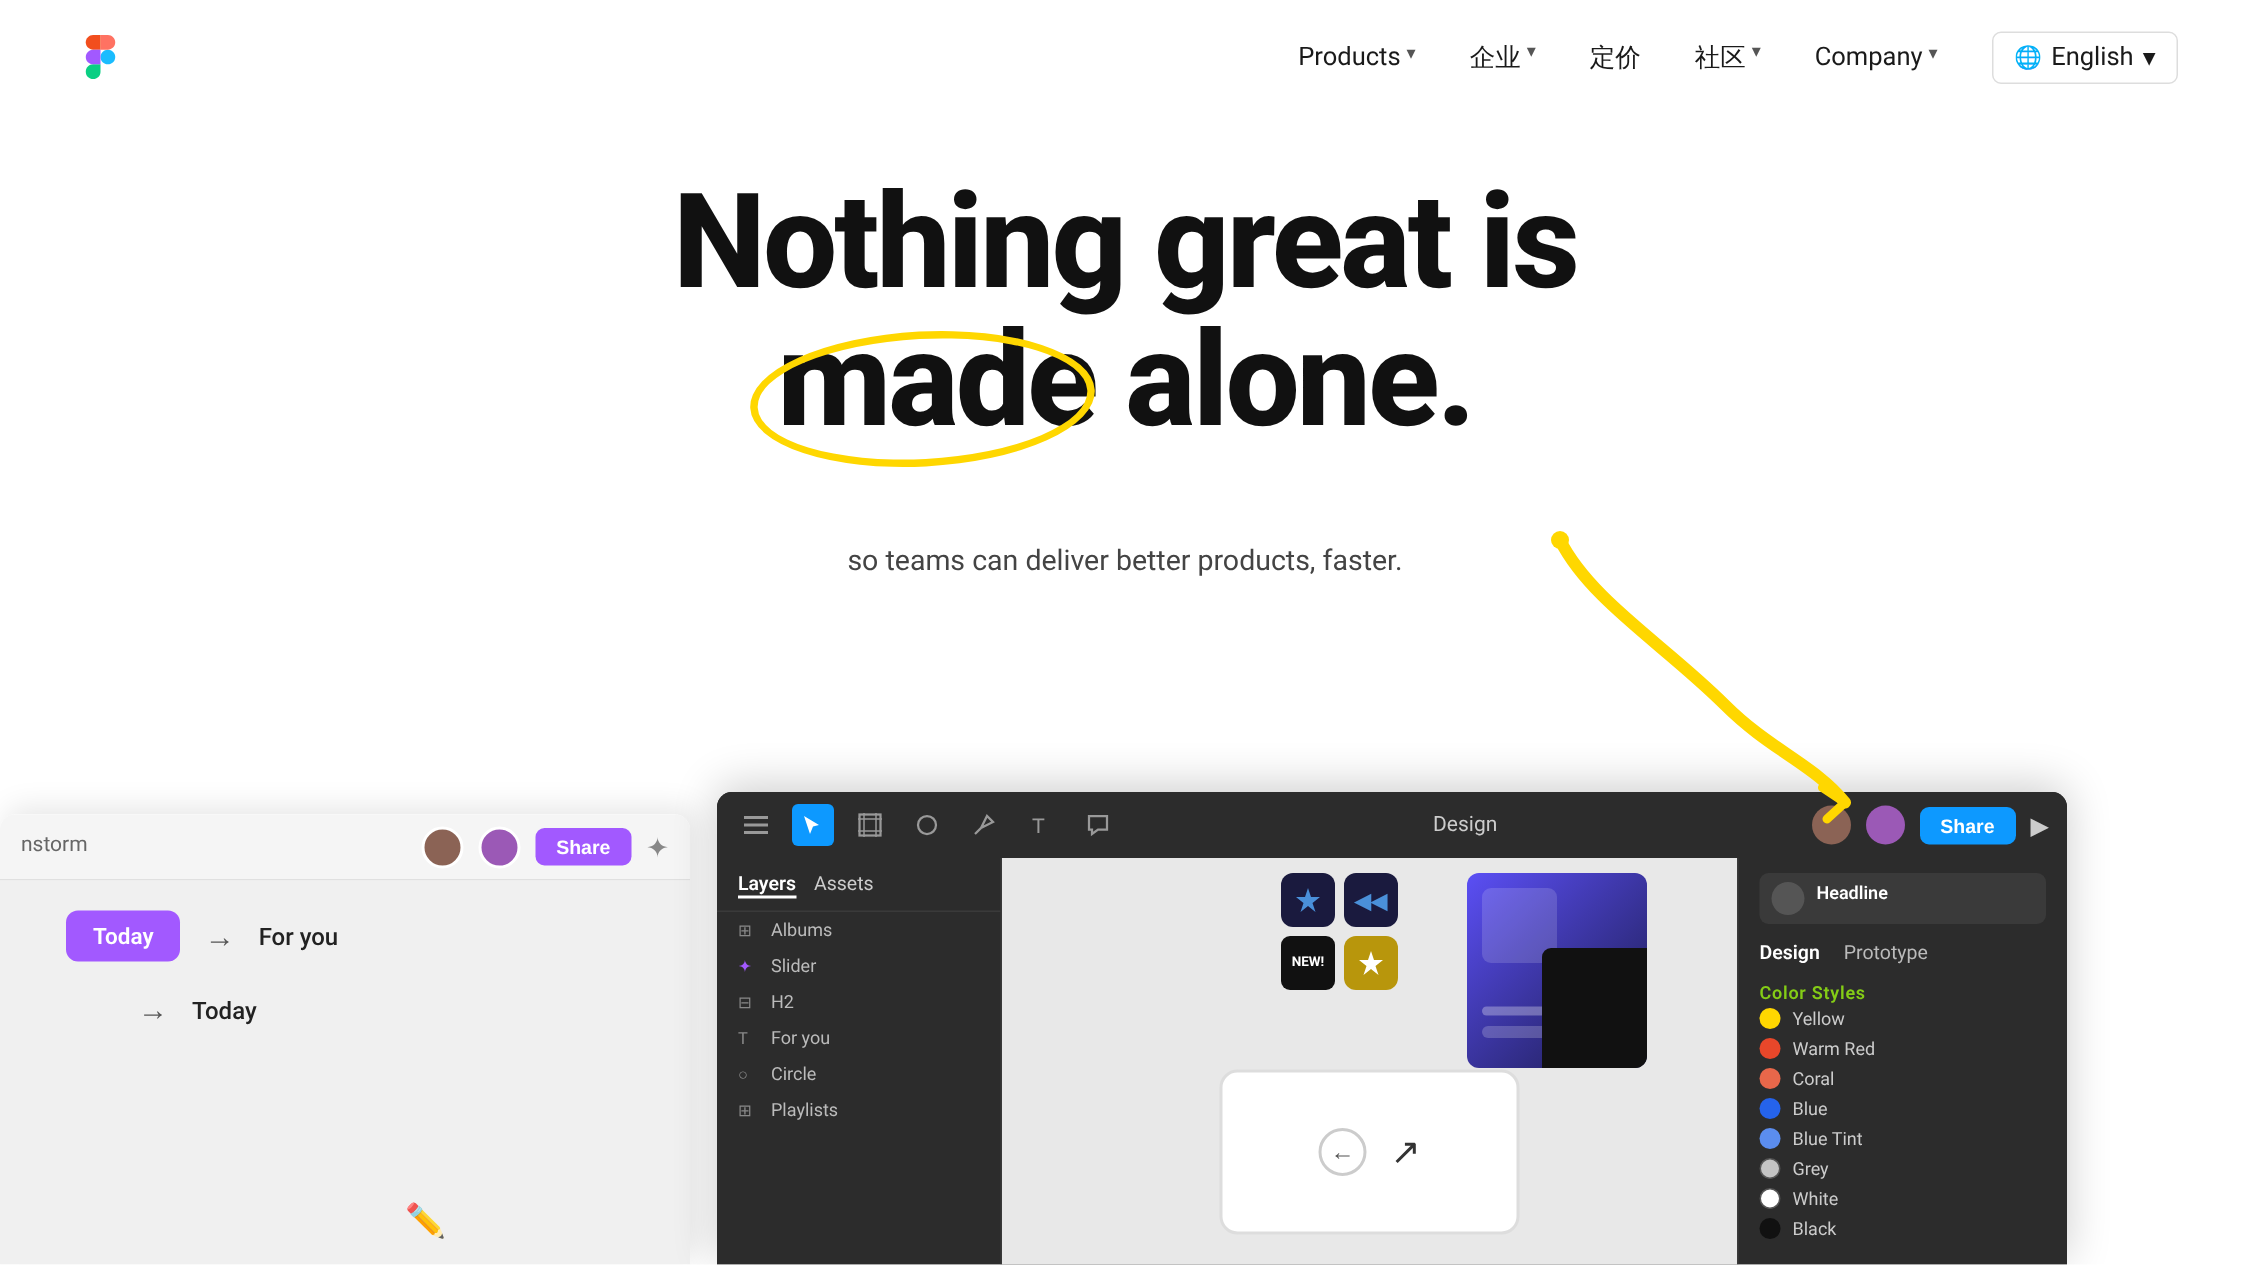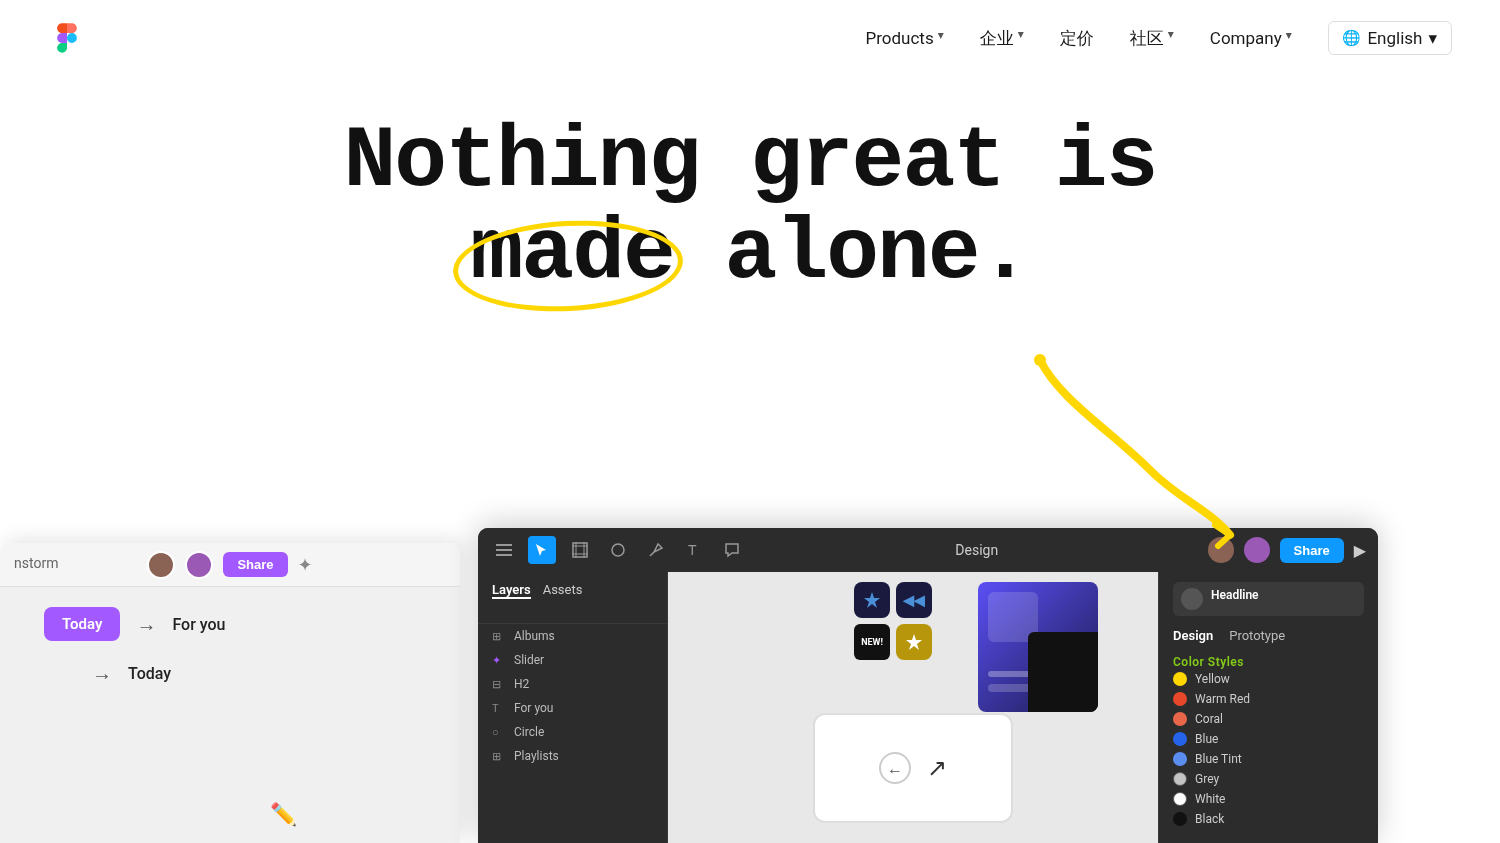--- a/index.html
+++ b/index.html
@@ -60,21 +60,20 @@
       padding: 6px 14px;
       border-radius: 6px;
     }
 
     
     .hero {
       text-align: center;
       padding-top: 40px;
       position: relative;
       z-index: 5;
-      font-family: Liberation Mono, monospace;
     }
     .hero-title {
       font-size: 88px;
       font-weight: 800;
       line-height: 1.05;
       color: #111;
       letter-spacing: -2px;
     }
     .hero-title .made-word {
       position: relative;
@@ -165,21 +164,21 @@
     
     .ui-left {
       width: 190px;
       background: #2c2c2c;
       border-right: 1px solid #3a3a3a;
       padding: 10px 0;
     }
     .ui-left-tabs {
       display: flex;
       gap: 12px;
-      padding: 0 14px 24px;
+      padding: 0 14px 8px;
       border-bottom: 1px solid #3a3a3a;
     }
     .ui-tab {
       color: #ccc;
       font-size: 13px;
       cursor: pointer;
     }
     .ui-tab.active { color: #fff; font-weight: 600; border-bottom: 2px solid #fff; }
     .ui-layer-item {
       display: flex;
@@ -308,21 +307,21 @@
       border-radius: 10px 10px 0 0;
       box-shadow: 4px -4px 20px rgba(0,0,0,0.1);
       overflow: hidden;
     }
     .left-toolbar {
       height: 44px;
       background: #f5f5f5;
       border-bottom: 1px solid #e0e0e0;
       display: flex;
       align-items: center;
-      justify-content: center;
+      justify-content: flex-end;
       padding: 0 14px;
       gap: 10px;
     }
     .left-share-btn {
       background: #a259ff;
       color: #fff;
       border: none;
       border-radius: 6px;
       padding: 5px 14px;
       font-size: 13px;
@@ -442,20 +441,21 @@
     <div>Nothing great is</div>
     <div>
       <span class="made-word">
         <span>made</span>
         <div class="ellipse"></div>
       </span><span> alone.</span>
     </div>
   </div>
   <p class="hero-subtitle">
     <br>
+    <span>so teams can deliver better products, faster.</span>
   </p>
 </div>
 
 <svg class="yellow-arrow-svg" viewBox="0 0 220 200" fill="none" xmlns="http://www.w3.org/2000/svg">
   <path d="M 10 10 C 30 50, 80 80, 120 120 C 150 150, 180 160, 200 185" stroke="#FFD700" stroke-width="8" stroke-linecap="round" fill="none"></path>
   <circle cx="10" cy="10" r="6" fill="#FFD700"></circle>
   <path d="M 185 175 L 200 185 L 188 196" stroke="#FFD700" stroke-width="6" stroke-linecap="round" stroke-linejoin="round" fill="none"></path>
 </svg>
 
 <div class="left-partial">

